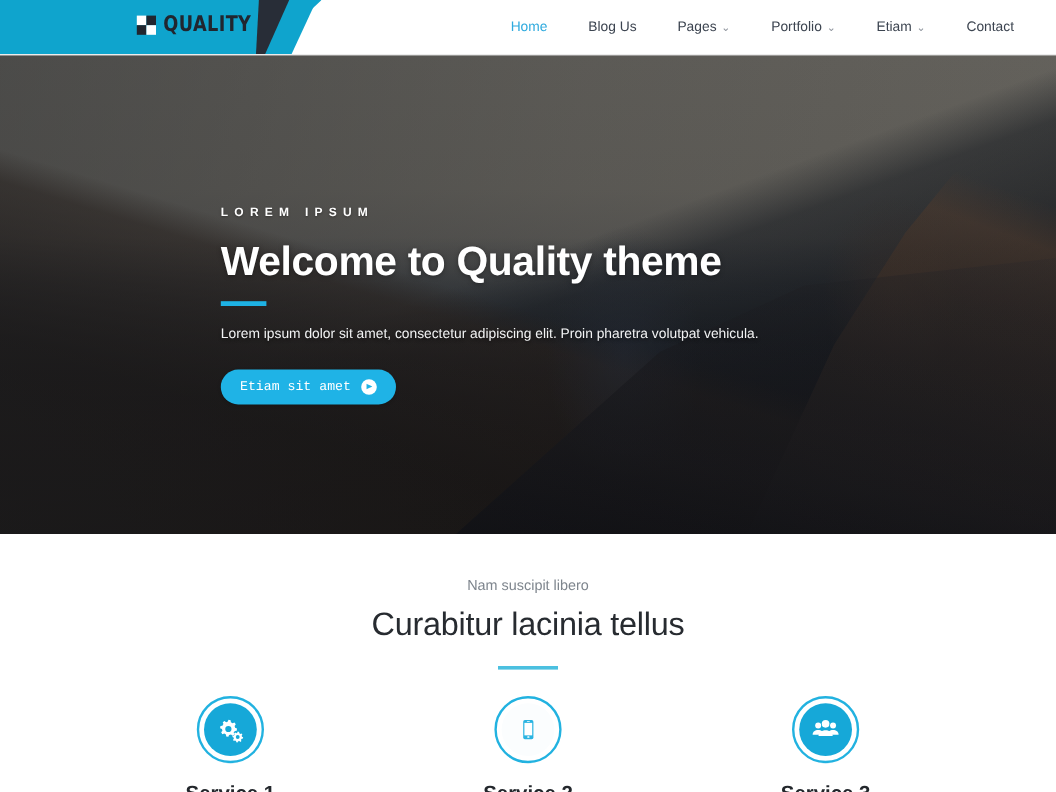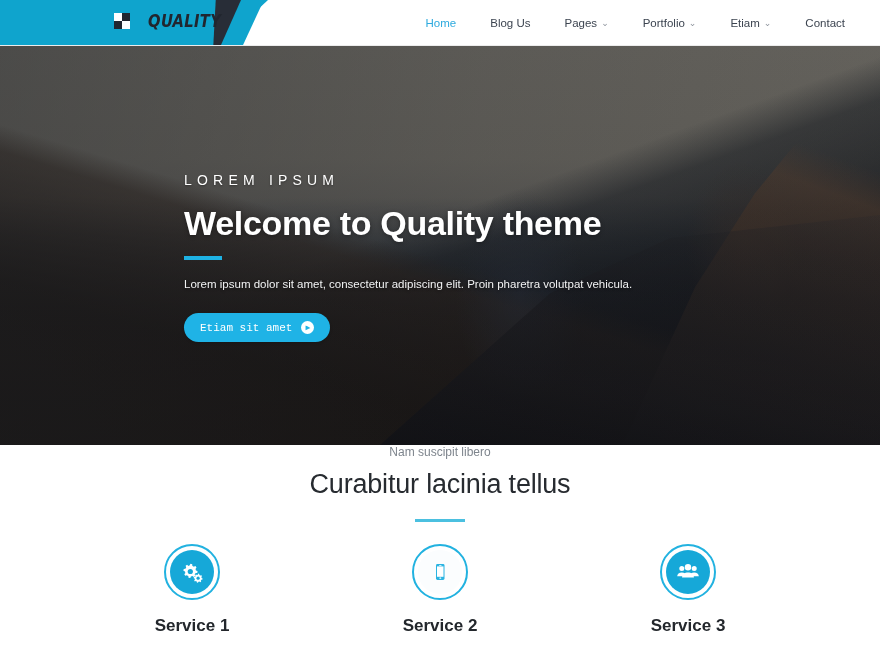--- a/index.html
+++ b/index.html
@@ -57,23 +57,22 @@
     height: 45px;
     background: #0fa4cd;
     clip-path: polygon(83.1% 0, 91% 0, 83.8% 100%, 76.2% 100%);
   }
   .brand {
     position: absolute;
     left: 114px;
     top: 12px;
     display: flex;
     align-items: center;
-    gap: 18px;
+    gap: 6px;
     z-index: 4;
-    font-style: italic;
   }
   .brand-mark {
     position: relative;
     width: 16px;
     height: 16px;
     display: grid;
     grid-template-columns: 8px 8px;
     grid-template-rows: 8px 8px;
   }
   .brand-mark i { display: block; width: 8px; height: 8px; }
@@ -173,22 +172,22 @@
     background: linear-gradient(to right, rgba(30,33,38,0.42) 0%, rgba(30,33,38,0.22) 55%, rgba(30,33,38,0.12) 100%);
   }
   .hero-inner {
     position: absolute;
     left: 184px;
     top: 126px;
     width: 520px;
     z-index: 3;
   }
   .hero-kicker {
-    font-size: 14px;
-    font-weight: normal;
+    font-size: 10px;
+    font-weight: bold;
     letter-spacing: 5.2px;
     color: #ffffff;
     text-transform: uppercase;
     margin: 0 0 16px 0;
     text-shadow: 0 1px 2px rgba(0,0,0,0.35);
   }
   .hero-title {
     font-size: 34px;
     font-weight: bold;
     color: #ffffff;
@@ -237,20 +236,21 @@
     font-weight: bold;
   }
 
   
   .services {
     position: relative;
     width: 880px;
     height: 216px;
     background: #ffffff;
     text-align: center;
+    padding-top: 36px;
     box-sizing: border-box;
   }
   .sec-kicker {
     font-size: 12px;
     color: #7e858d;
     margin: 0 0 10px 0;
   }
   .sec-title {
     font-size: 27px;
     color: #272b30;

